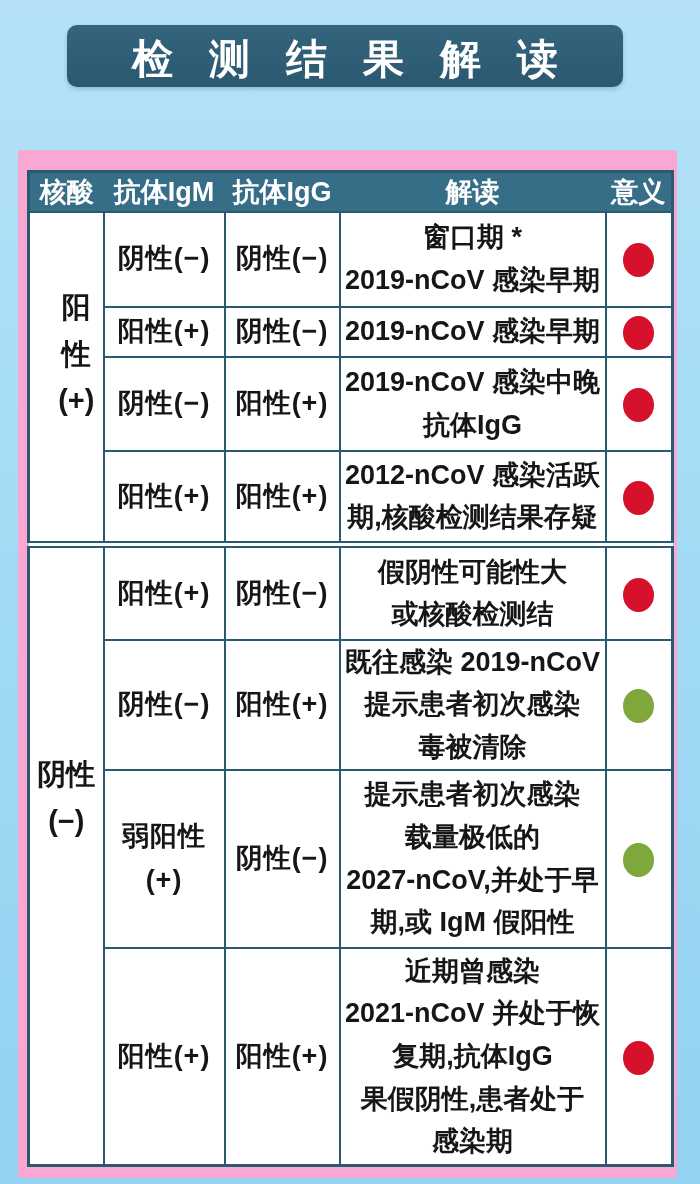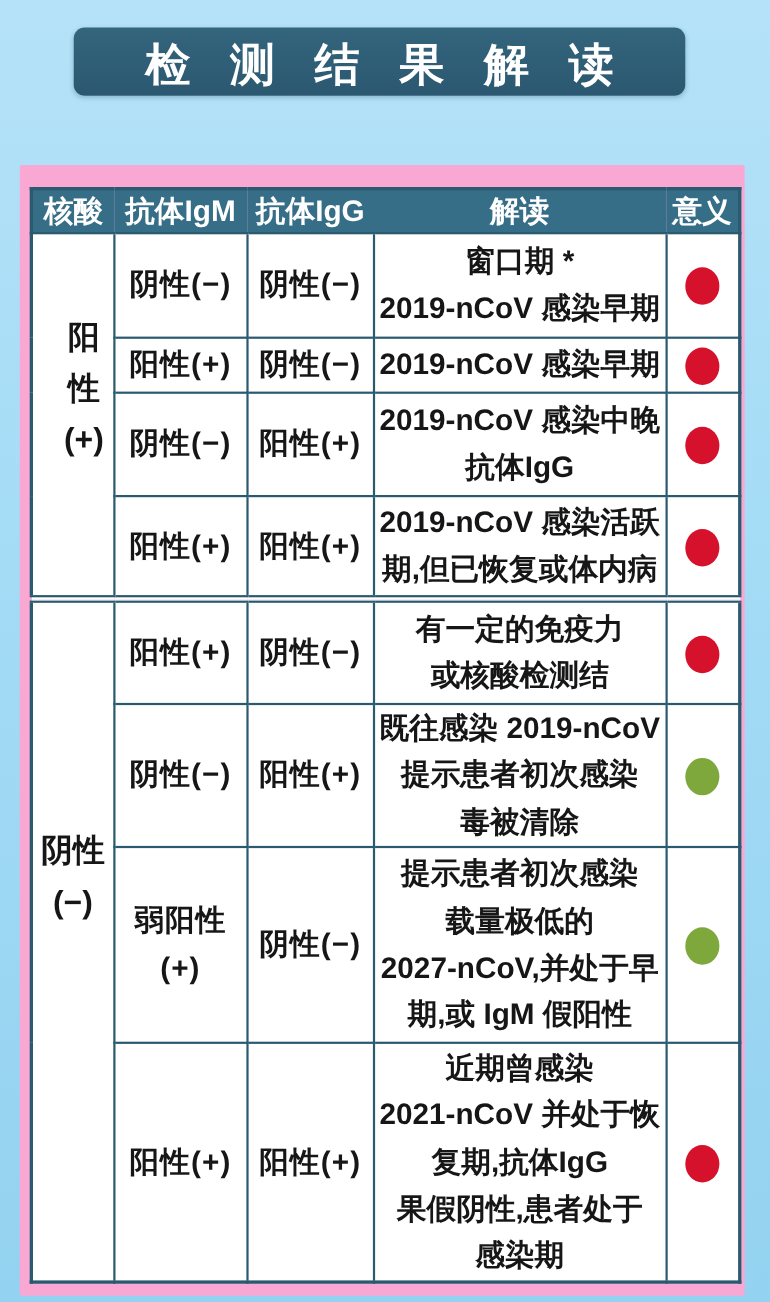--- a/index.html
+++ b/index.html
@@ -179,38 +179,38 @@
           <td class="sig"><span class="dot red"></span></td>
         </tr>
         <tr class="r-g0-3">
           <td class="val">
             <div>阳性(+)</div>
           </td>
           <td class="val">
             <div>阳性(+)</div>
           </td>
           <td class="interp">
-            <div>2019-nCoV 感染活跃</div>
-            <div>期,但已恢复或体内病</div>
+            <div>2012-nCoV 感染活跃</div>
+            <div>期,核酸检测结果存疑</div>
           </td>
           <td class="sig"><span class="dot red"></span></td>
         </tr>
         <tr class="r-g1-0 group-sep">
           <td rowspan="4" class="nucleic g1">
             <div>阴性</div>
             <div>(−)</div>
           </td>
           <td class="val">
             <div>阳性(+)</div>
           </td>
           <td class="val">
             <div>阴性(−)</div>
           </td>
           <td class="interp">
-            <div>有一定的免疫力</div>
+            <div>假阴性可能性大</div>
             <div>或核酸检测结</div>
           </td>
           <td class="sig"><span class="dot red"></span></td>
         </tr>
         <tr class="r-g1-1">
           <td class="val">
             <div>阴性(−)</div>
           </td>
           <td class="val">
             <div>阳性(+)</div>

